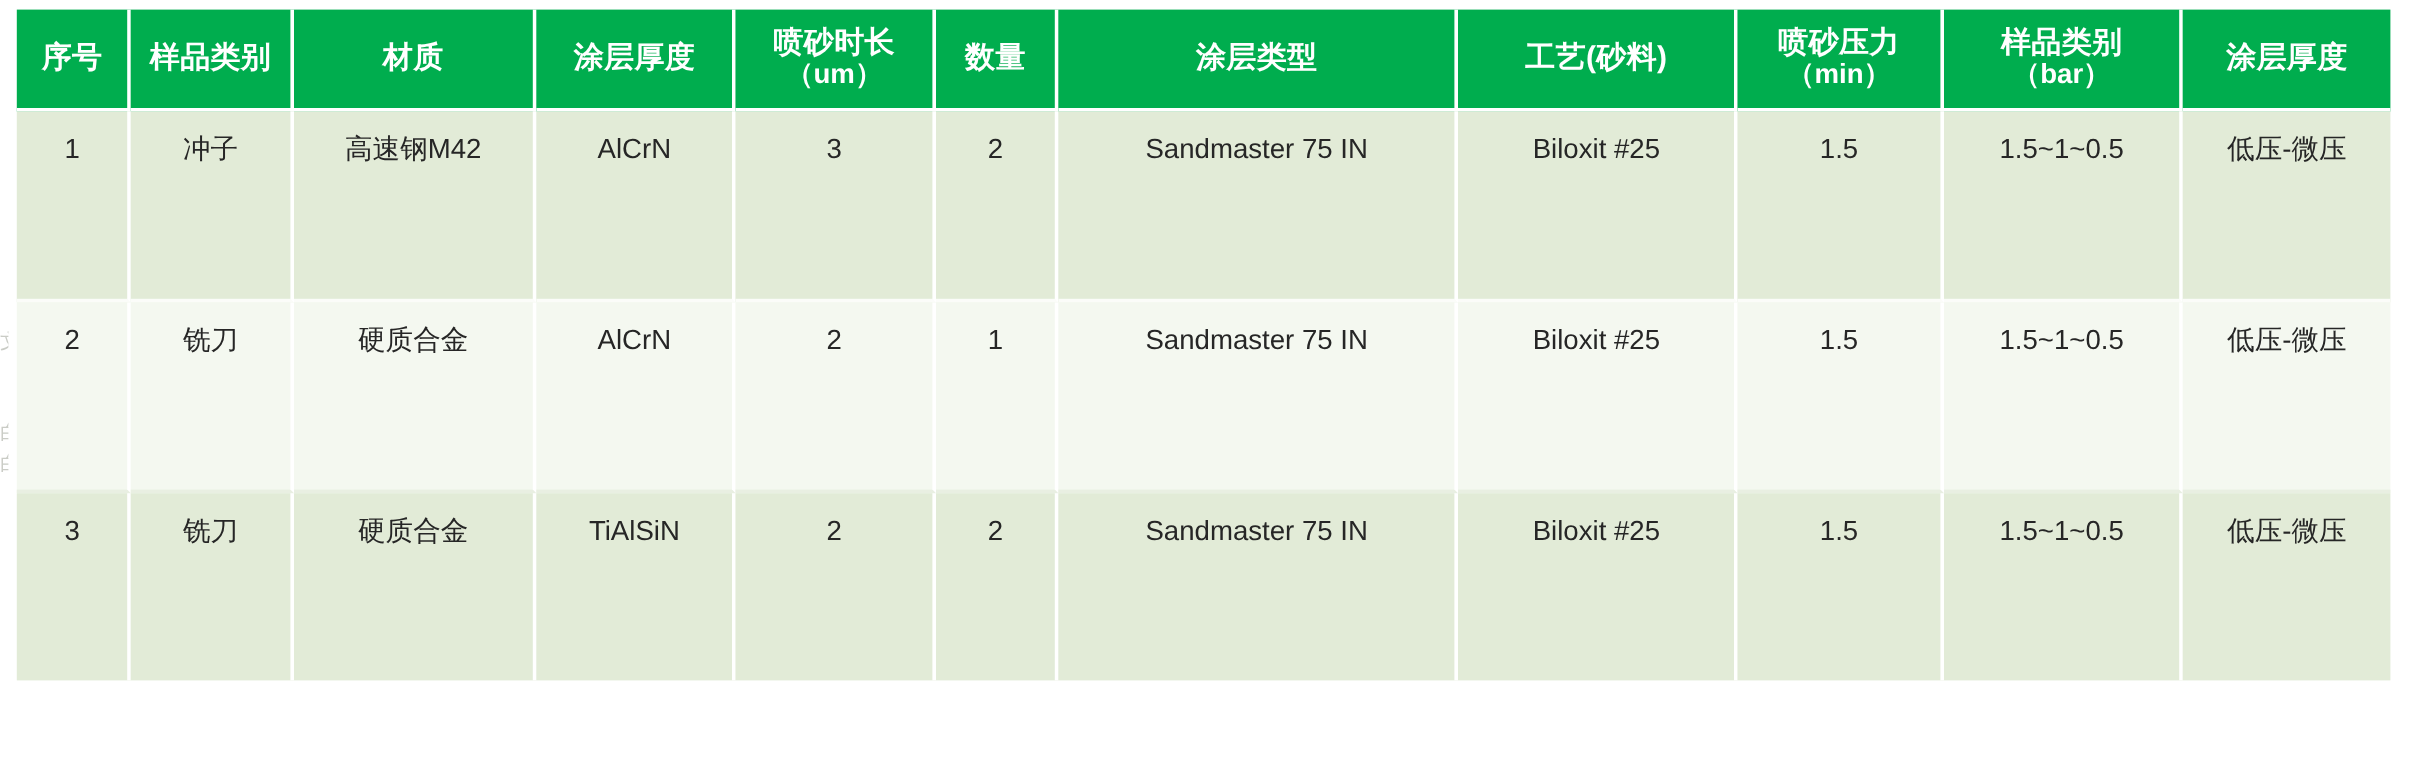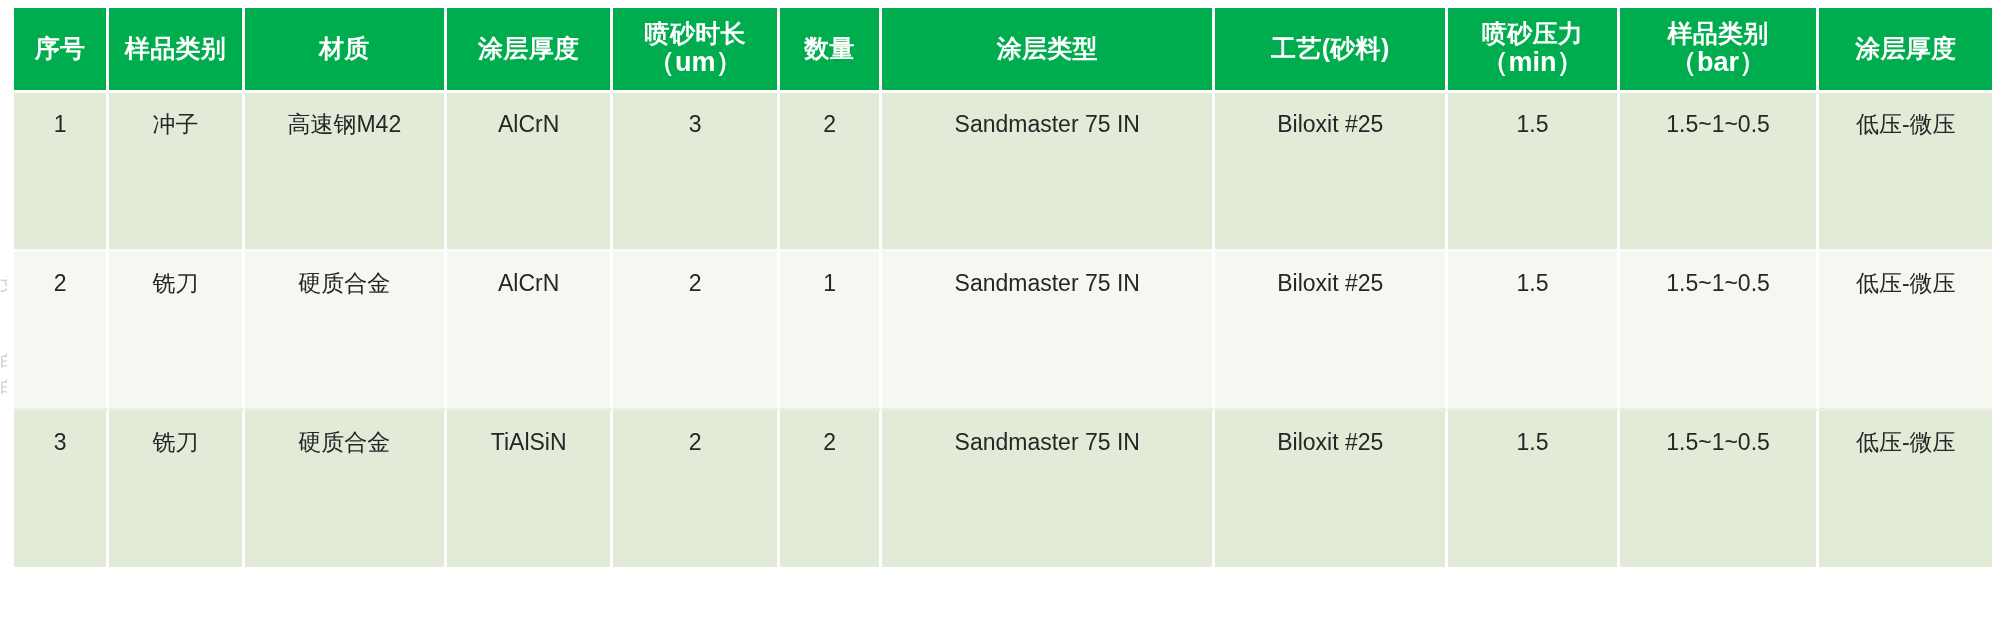--- a/index.html
+++ b/index.html
@@ -61,21 +61,21 @@
     padding: 4px 2px 6px 2px;
     border-right: 3px solid #ffffff;
     border-bottom: 3px solid #ffffff;
     line-height: 1.12;
     letter-spacing: 0.3px;
   }
   table.spec thead th:last-child { border-right: none; }
   table.spec thead th .unit {
     display: block;
     font-weight: bold;
-    font-size: 27px;
+    font-size: 23px;
     letter-spacing: 0px;
   }
 
   
   table.spec tbody td {
     font-size: 23px;
     color: #262626;
     text-align: center;
     vertical-align: top;
     padding: 18px 4px 0 4px;

